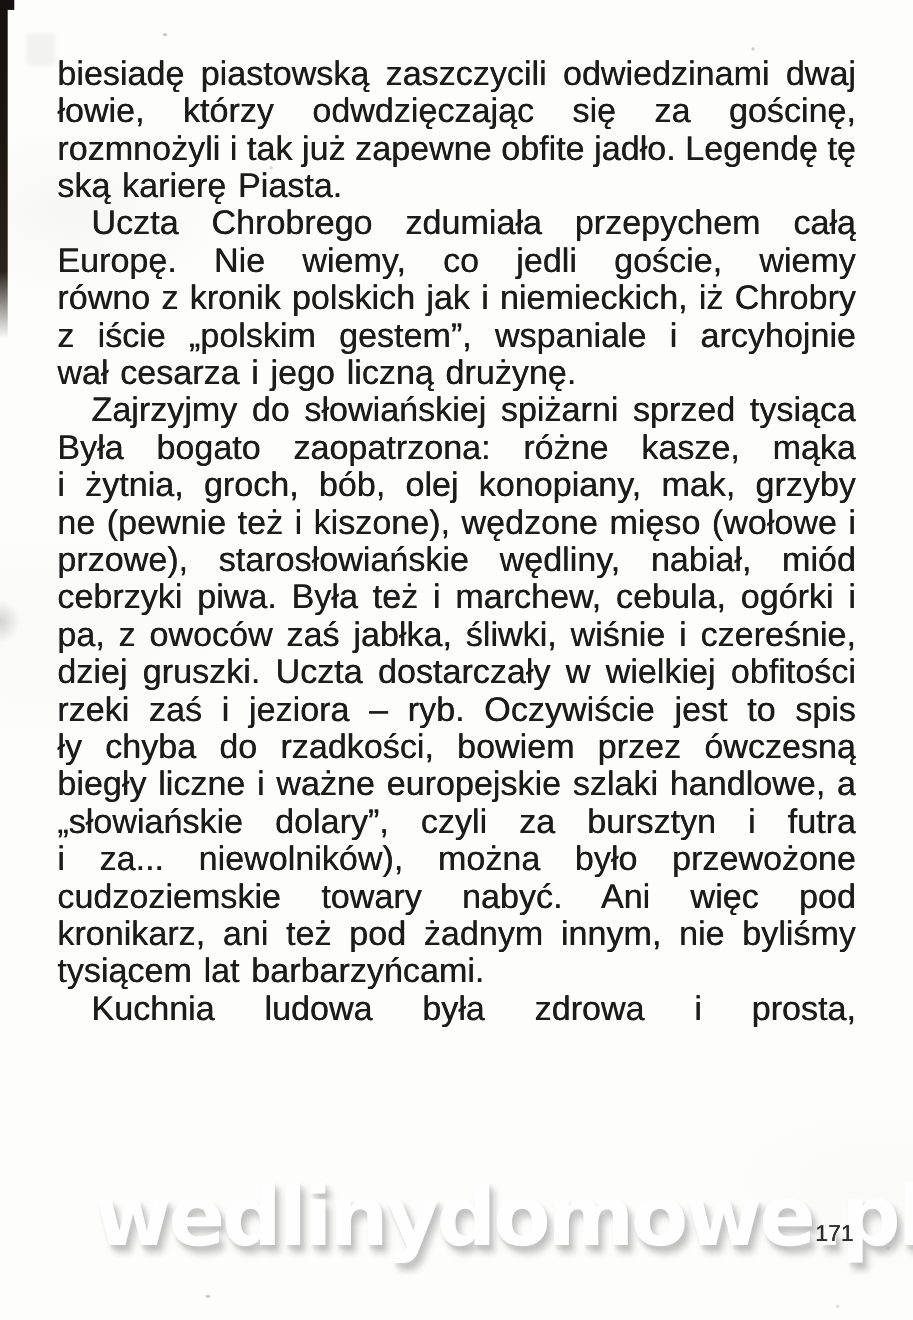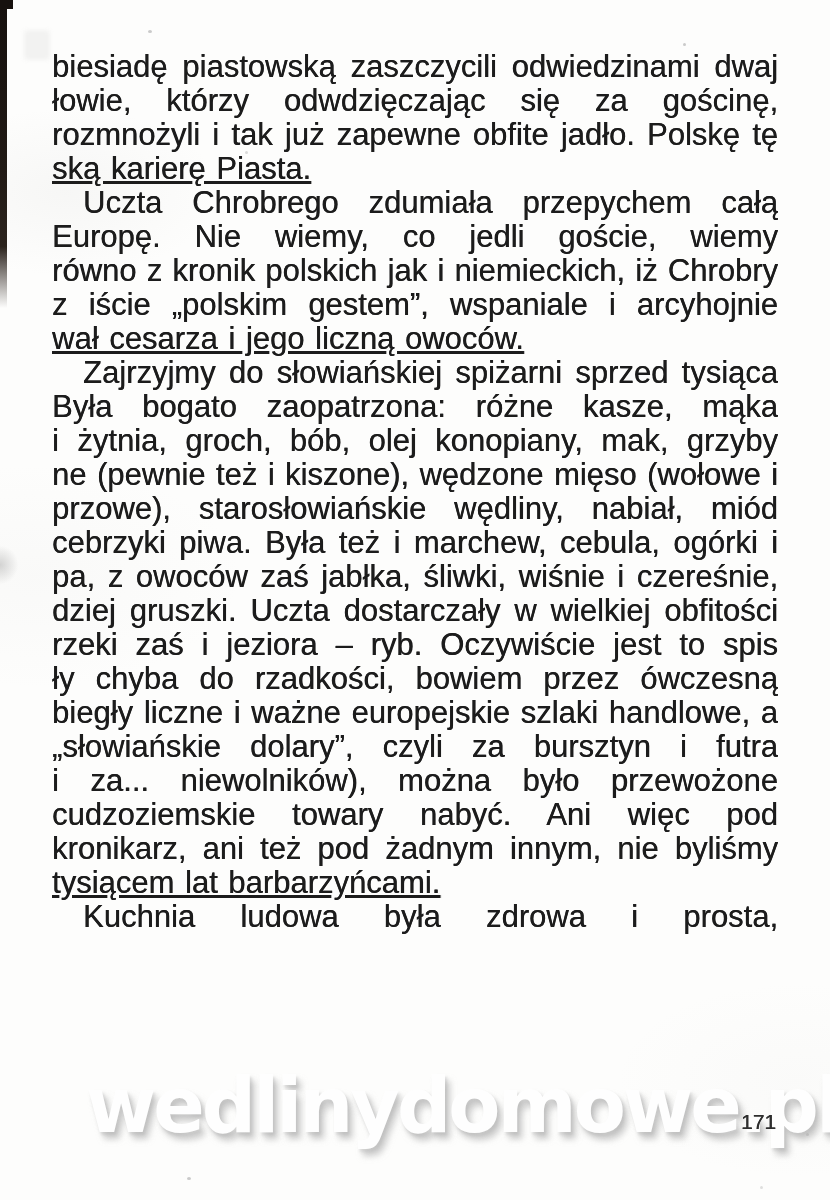--- a/index.html
+++ b/index.html
@@ -47,21 +47,21 @@
     position:absolute;left:52px;top:50px;width:726px;
   }
   .line{
     height:34px;line-height:34px;
     font-size:31px;color:#1c1c1c;
     text-align:justify;text-align-last:justify;
     word-spacing:0;
     text-shadow:0.35px 0 0 #1c1c1c;
     white-space:normal;overflow:hidden;
   }
-  .line.end{text-align-last:left;word-spacing:2px;text-decoration:underline;}
+  .line.end{text-align-last:left;word-spacing:2px;}
   .line.indent{text-indent:31px;}
 
   .watermark{
     position:absolute;left:86px;top:1068px;
     font-family:"DejaVu Sans", sans-serif;
     font-weight:bold;font-size:76px;line-height:1;
     letter-spacing:-3px;
     color:#fefefe;
     text-shadow:5px 7px 6px rgba(172,172,172,0.60), 2px 3px 3px rgba(188,188,188,0.45);
     user-select:none;
@@ -87,27 +87,27 @@
   <div class="speck s3"></div>
   <div class="speck s4"></div>
   <div class="speck s5"></div>
   <div class="speck s6"></div>
 
   <div class="watermark">wedlinydomowe.pl</div>
 
   <div class="text-block">
       <div class="line">biesiadę piastowską zaszczycili odwiedzinami dwaj anio-</div>
       <div class="line">łowie, którzy odwdzięczając się za gościnę, cudownie</div>
-      <div class="line">rozmnożyli i tak już zapewne obfite jadło. Polskę tę</div>
+      <div class="line">rozmnożyli i tak już zapewne obfite jadło. Legendę tę</div>
       <div class="line end">ską karierę Piasta.</div>
       <div class="line indent">Uczta Chrobrego zdumiała przepychem całą ówczesną</div>
       <div class="line">Europę. Nie wiemy, co jedli goście, wiemy natomiast, za-</div>
       <div class="line">równo z kronik polskich jak i niemieckich, iż Chrobry</div>
       <div class="line">z iście „polskim gestem”, wspaniale i arcyhojnie obdaro-</div>
-      <div class="line end">wał cesarza i jego liczną owoców.</div>
+      <div class="line end">wał cesarza i jego liczną drużynę.</div>
       <div class="line indent">Zajrzyjmy do słowiańskiej spiżarni sprzed tysiąca lat.</div>
       <div class="line">Była bogato zaopatrzona: różne kasze, mąka pszenna</div>
       <div class="line">i żytnia, groch, bób, olej konopiany, mak, grzyby suszo-</div>
       <div class="line">ne (pewnie też i kiszone), wędzone mięso (wołowe i wie-</div>
       <div class="line">przowe), starosłowiańskie wędliny, nabiał, miód pszczeli,</div>
       <div class="line">cebrzyki piwa. Była też i marchew, cebula, ogórki i rze-</div>
       <div class="line">pa, z owoców zaś jabłka, śliwki, wiśnie i czereśnie, rza-</div>
       <div class="line">dziej gruszki. Uczta dostarczały w wielkiej obfitości jagód,</div>
       <div class="line">rzeki zaś i jeziora – ryb. Oczywiście jest to spis niekom-</div>
       <div class="line">ły chyba do rzadkości, bowiem przez ówczesną Polskę</div>

